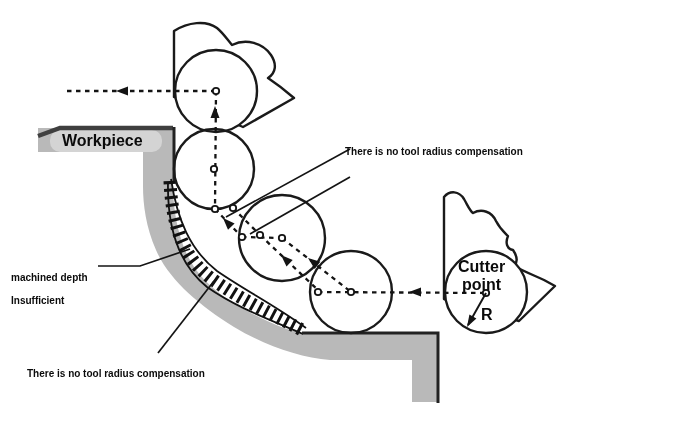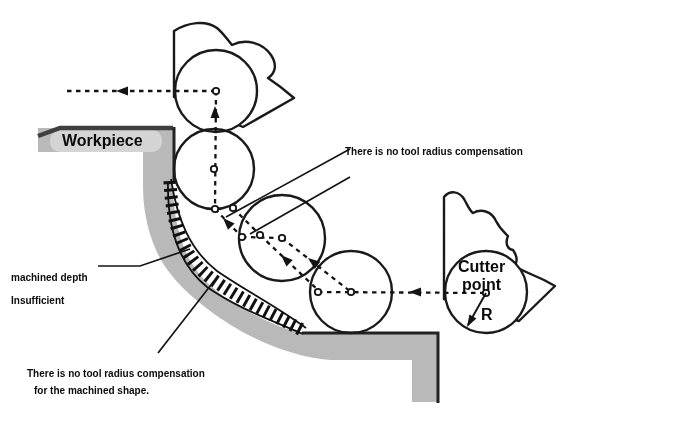--- a/index.html
+++ b/index.html
@@ -131,19 +131,18 @@
 </svg>
 
 <div class="lbl wp" style="left:62px;top:132px;">Workpiece</div>
 
 <div class="lbl" style="left:345px;top:143px;">There is no tool radius compensation</div>
 
 <div class="lbl" style="left:11px;top:252px;margin-top:40px;">Insufficient</div>
 <div class="lbl" style="left:11px;top:269px;">machined depth</div>
 
 <div class="lbl" style="left:27px;top:365px;">There is no tool radius compensation</div>
-<div class="lbl" style="left:34px;top:382px;">for the machined shape.</div>
 
 <div class="lbl small" style="left:458px;top:258px;">Cutter</div>
 <div class="lbl small" style="left:462px;top:276px;text-align:center;">point</div>
 <div class="lbl small" style="left:481px;top:306px;">R</div>
 
 </div>
 
 </body></html>

